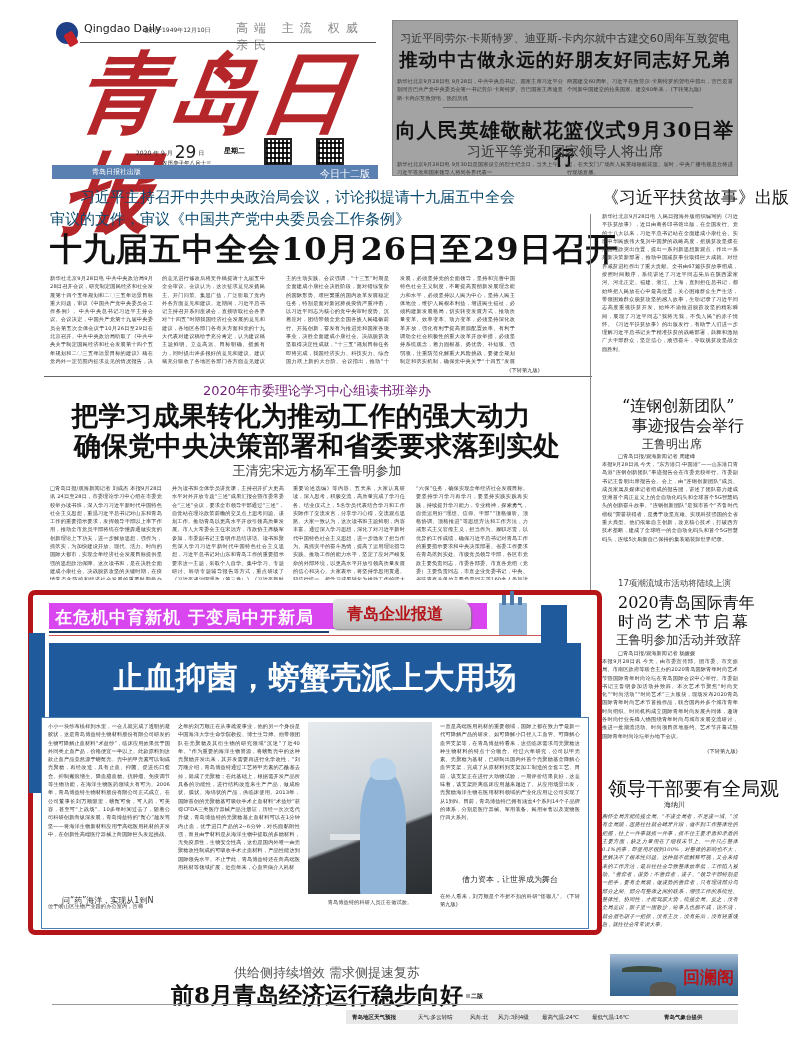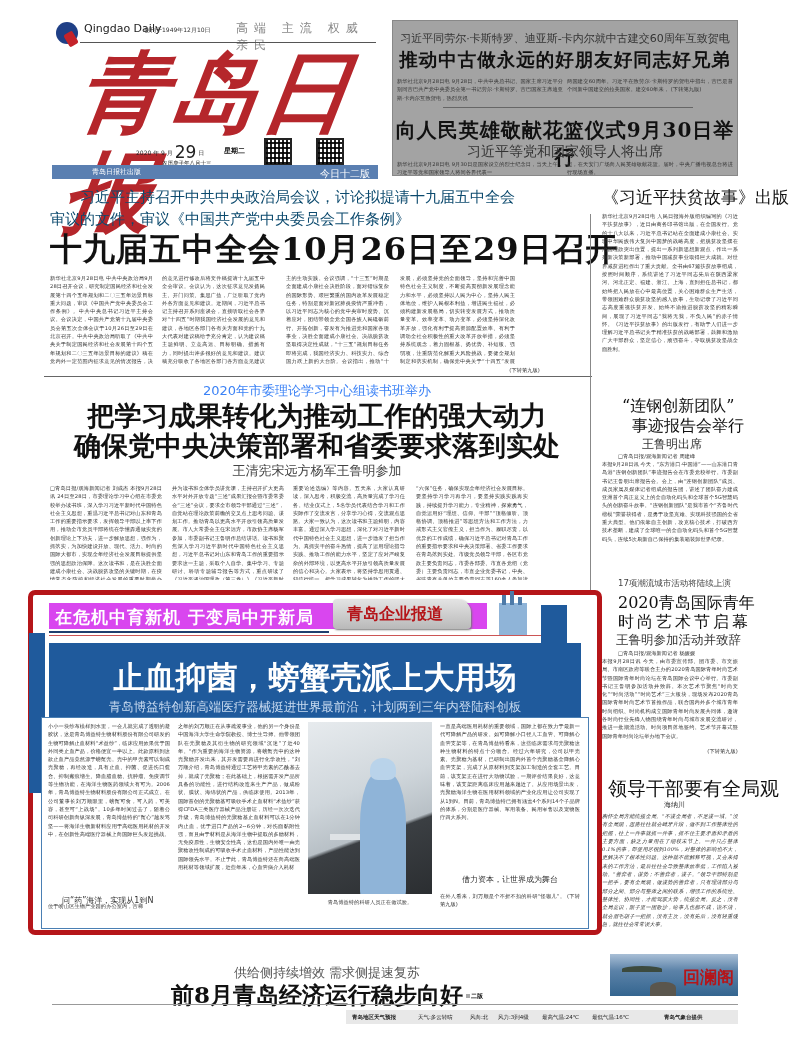--- a/index.html
+++ b/index.html
@@ -45,21 +45,21 @@
   .tb-rule { border-top: 1px solid #666; }
 
   
   .lead-kicker { font-size: 15px; color: #0c4a6e; }
   .lead-head { font-size: 32px; font-weight: bold; letter-spacing: 1px; }
 
   .rule { position: absolute; border-top: 1px solid #666; }
   .vrule { position: absolute; border-left: 1px solid #888; }
 
   
-  .s2-kicker { font-size: 13px; color: #3b82f6; text-align: center; }
+  .s2-kicker { font-size: 13px; color: #701a75; text-align: center; }
   .s2-head { font-size: 27px; font-weight: bold; text-align: center; letter-spacing: 0px; }
   .s2-sub { font-size: 13px; color: #444; text-align: center; }
 
   
   .rc-head { font-size: 16px; font-weight: normal; }
   .rc-sub { font-size: 12px; color: #333; text-align: center; }
 
   
   #feature { left: 28px; top: 590px; width: 574px; height: 345px; border: 5px solid #b51519; border-radius: 7px; background: #fff; }
   #feat-banner { left: 16px; top: 8px; width: 438px; height: 26px; background: #d946ef; }
@@ -157,21 +157,21 @@
 <div class="abs sans" style="left:664px; top:800px; font-size:7px; color:#333;">海纳川</div>
 <div class="col body-text" style="left:602px; top:812px; width:136px; height:134px; font-family:'DejaVu Serif','Liberation Serif',serif; font-style:italic;">胸怀全局方能统揽全局。“不谋全局者，不足谋一域。”没有全局观，思路往往就会畸牙片段，做不到工作整体性的把握，往上一件事就抓一件事，抓不住主要矛盾和矛盾的主要方面，缺乏力量用在了细枝末节上。一件只占整体0.1%的事，即使用尽很到100%，对整体的影响也不大，更解决不了根本性问题。这种就不能解释可视，又会来得来的工作方法，最后往往会导致整体效率低，工作陷入被动。“善弈者，谋势；不善弈者，谋子。”领导干部特别是一把手，要有全局观，做谋势的善弈者，只有理清部分与部分之间、部分与整体之间的联系，增强工作的系统性、整体性、协同性，才能驾驭大势，统揽全局。反之，没有全局意识，眼子里一团散沙，哈事儿也都不成，说不清，就会眉毛胡子一把抓，没有主次，没有先后，没有轻重缓急，就往往会常常误大事。</div>
 
 <div class="abs" style="left:610px; top:954px; width:128px; height:42px; background:linear-gradient(180deg,#a9bfd6 0%,#5b82a8 40%,#34658f 100%); overflow:hidden;">
   <div class="abs" style="left:12px; top:12px; width:40px; height:6px; background:#3c4a3e; border-radius:50% 50% 0 0;"></div>
   <div class="abs" style="left:40px; top:28px; width:26px; height:14px; background:#5a564d; border-radius:40% 40% 0 0;"></div>
   <div class="abs serif" style="right:4px; top:12px; font-size:17px; color:#b51519; font-weight:bold;">回澜阁</div>
 </div>
 
 <div class="abs s2-kicker sans" style="left:44px; top:382px; width:546px;">2020年市委理论学习中心组读书班举办</div>
-<div class="abs s2-head serif" style="left:44px; top:398px; width:546px;"><span>把学习成果转化为推动工作的强大动力</span></div>
+<div class="abs s2-head serif" style="left:28px; top:398px; width:546px;"><span>把学习成果转化为推动工作的强大动力</span></div>
 <div class="abs s2-head serif" style="left:44px; top:428px; width:546px;"><span>确保党中央决策部署和省委要求落到实处</span></div>
 <div class="abs s2-sub sans" style="left:44px; top:462px; width:546px;">王清宪宋远方杨军王鲁明参加</div>
 <div class="col body-text" style="left:50px; top:484px; width:112px; height:96px;">□青岛日报/观海新闻记者  刘成杰  本报9月28日讯  24日至28日，市委理论学习中心组在市委党校举办读书班，深入学习习近平新时代中国特色社会主义思想，重温习近平总书记对山东和青岛工作的重要指示要求，发挥领导干部以上率下作用，推动全市党员干部将统在学懂弄通做实党的创新理论上下功夫，进一步解放思想，强作为，抓落实，为加快建设开放、现代、活力、时尚的国际大都市，实现全年经济社会发展目标提供坚强的思想政治保障。这次读书班，是在决胜全面建成小康社会、决战脱贫攻坚的关键时期，在疫情常态化防控和经济社会发展的重要时期举办的。市委对此高度重视，省委常委、市委书记王清宪作开班动员</div>
 <div class="col body-text" style="left:172px; top:484px; width:112px; height:96px;">并为读书班全体学员讲党课，主持召开扩大更高水平对外开放专题“三述”成果汇报会暨市委常委会“三述”会议，要求全市领导干部通过“三述”，自觉站在理论政策前瞻的交叉点上思考问题、谋划工作。推动青岛以更高水平开放引领高质量发展。市人大常委会主任宋远方，市政协主席杨军参加，市委副书记王鲁明作总结讲话。读书班聚焦深入学习习近平新时代中国特色社会主义思想，习近平总书记对山东和青岛工作的重要指示要求这一主题，采取个人自学、集中学习、专题研讨、聆听专题辅导报告等方式，重点研读了《习近平谈治国理政（第三卷）》《习近平新时代中国特色社会主义思想学习纲要》《习近平总书记关于力戒形式主义官僚主义</div>
 <div class="col body-text" style="left:293px; top:484px; width:112px; height:96px;">重要论述选编》等内容。五天来，大家认真研读，深入思考，积极交流，高质量完成了学习任务。结业仪式上，5名学员代表结合学习和工作实际作了交流发言，分享学习心得，交流观点思路。大家一致认为，这次读书班主题鲜明，内容丰富。通过深入学习思想，深化了对习近平新时代中国特色社会主义思想，进一步激发了担当作为、真抓实干的奋斗热情，提高了运用理论指导实践、推动工作的能力水平，坚定了应对严峻复杂的外部环境，以更高水平开放引领高质量发展的信心和决心。大家表示，将坚持学思用贯通、知信行统一，把学习成果转化为推动工作的强大动力，以更加科学的理论指导、务实的工作作风，统筹推进常态化疫情防控和经济社会发展，扎实做好“六稳”工作，落实</div>
 <div class="col body-text" style="left:416px; top:484px; width:112px; height:96px;">“六保”任务，确保实现全年经济社会发展目标。要坚持学习学习再学习，要坚持实践实践再实践，持续提升学习能力，专业精神，探索勇气，自觉运用好“理想、信仰、干部”“顶格倾听、顶格协调、顶格推进”等思想方法和工作方法，力戒形式主义官僚主义，担当作为、履职尽责，以优异的工作成绩，确保习近平总书记对青岛工作的重要指示要求和中央决策部署、省委工作要求在青岛落到实处。市级党员领导干部，各区市党政主要负责同志，市委各部委、市直各党组（党委）主要负责同志，市直企业党委书记，中央、省驻青有关单位主要负责同志等160余人参加读书班。第56期市管领导干部进修班、第57期中青年干部培训班全体学员参加开班式。</div>
 
 <div id="feature" class="abs">
   <div class="abs" style="left:-4px; top:38px; width:16px; height:160px; background:#1f5a9c;"></div>
   <div id="feat-banner" class="abs">
@@ -184,21 +184,20 @@
   </div>
   <div class="abs" style="left:466px; top:8px; width:28px; height:32px; background:#8fb4d8;">
     <div class="abs" style="left:3px; top:-8px; width:4px; height:10px; background:#4d7aa8;"></div>
     <div class="abs" style="left:11px; top:-12px; width:4px; height:14px; background:#4d7aa8;"></div>
     <div class="abs" style="left:19px; top:-6px; width:4px; height:8px; background:#4d7aa8;"></div>
   </div>
   <div class="abs" style="left:508px; top:10px; width:26px; height:186px; background:#1f5a9c;"></div>
 
   <div id="feat-main" class="abs">
     <div class="abs feat-head serif" style="top:14px;"><span>止血抑菌，螃蟹壳派上大用场</span></div>
-    <div class="abs feat-sub sans" style="top:56px;">青岛博益特创新高端医疗器械挺进世界最前沿，计划两到三年内登陆科创板</div>
     <div class="abs feat-byline sans" style="top:76px;">□青岛日报/观海新闻记者  吴  彩</div>
   </div>
 
   <div id="feat-body" class="abs">
     <div class="col body-text" style="left:6px; top:4px; width:122px; height:150px;">小小一块纱布模样到水里，一会儿就完成了透明的凝胶状，这是青岛博益特生物材料股份有限公司研发的生物可降解止血材料“术益纱”，临床应用效果优于国外同类止血产品，价格便宜一半以上。此款原料到这款止血产品竟然源于螃蟹壳。壳中的甲壳素可以制成壳聚糖，再经改造，具有止血、抑菌、促进伤口愈合、抑制瘢痕增生、降血脂血糖、抗肿瘤、免疫调节等生物功能，在海洋生物医药领域大有可为。2006年，青岛博益特生物材料股份有限公司正式成立。在公司董事长刘万顺眼里，螃蟹可食，可入药，可美容，甚至可“上战场”。10多年时间过去了，随着公司科研创新向纵深发展，青岛博益特的“蟹心”越发笃坚——将海洋生物新材料应用于高端医用耗材的开发中，在创新性高端医疗器械上向国际巨头发起挑战。</div>
     <div class="abs sans feat-subhead" style="left:20px; top:168px;margin-top:9px;">问“药”海洋，实现从1到N</div>
     <div class="abs body-text" style="left:6px; top:184px; width:122px; height:10px;">位于崂山区生物产业园的办公室内，古稀</div>
 
     <div class="col body-text" style="left:136px; top:4px; width:122px; height:196px;">之年的刘万顺正在从事疏浚事业，他的另一个身份是中国海洋大学生命学院教授、博士生导师。他带领团队在壳聚糖及其衍生物的研究领域“沉迷”了近40年。“作为重要的海洋生物资源，将螃蟹壳中的这种壳聚糖开发出来，其开发需要再进行化学改性，”刘万顺介绍，青岛博益特通过工艺将甲壳素的乙酰基去掉，就成了壳聚糖；在此基础上，根据需开发产品所具备的功能性，进行结构改造来生产产品，做成粉状、膜状、海绵状的产品，供临床使用。2013年，国际首创的壳聚糖基可吸收手术止血材料“术益纱”获得CFDA三类医疗器械产品注册证，历经一次次迭代升级，青岛博益特的壳聚糖基止血材料可以在1分钟内止血，优于进口产品的2~6分钟，对伤面黏附性强，而且由于材料是从海洋生物中提取的多糖材料，无免疫原性，生物安全性高，这也是国内外唯一由壳聚糖改性制成的可吸收手术止血材料，产品性能达到国际领先水平。不止于此，青岛博益特还在向高端医用耗材等领域扩展，近些年来，心血管病介入耗材</div>
 

